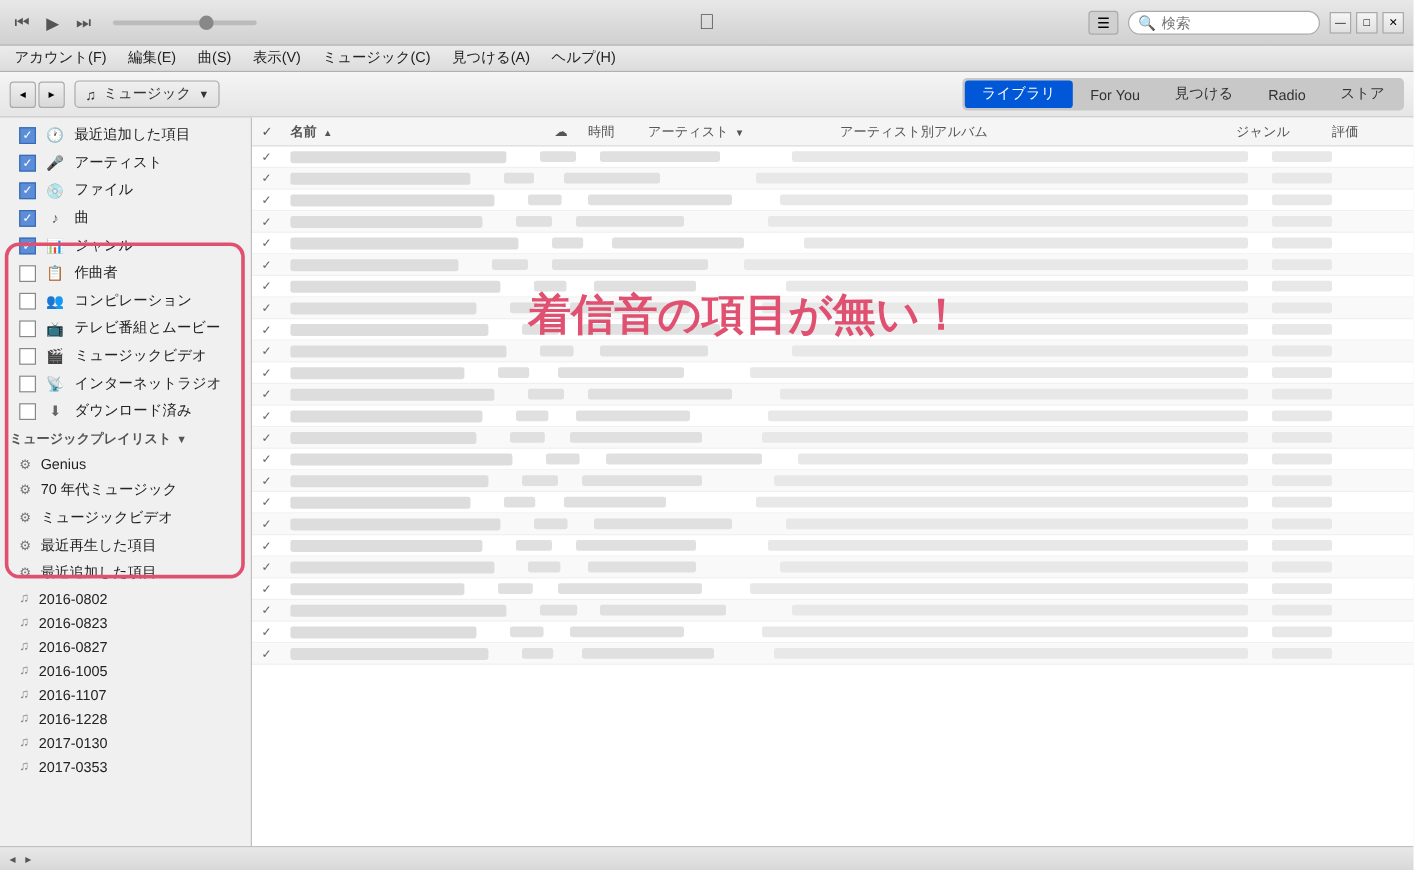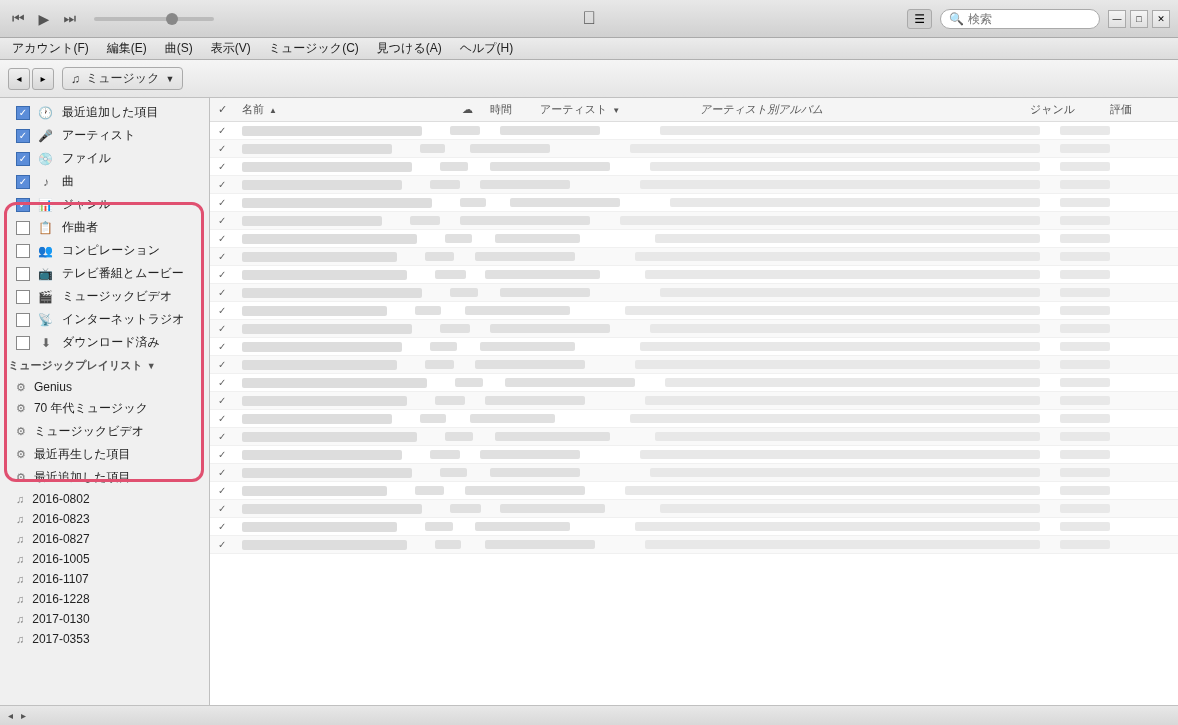--- a/index.html
+++ b/index.html
@@ -292,26 +292,26 @@
       align-items: center;
       background: #f5f5f5;
       border-bottom: 1px solid #ddd;
       padding: 0 8px;
       height: 24px;
       font-size: 11px;
       color: #555;
       gap: 0;
     }
     .col-check { width: 24px; flex-shrink: 0; }
-    .col-name { width: 220px; flex-shrink: 0; font-weight: normal; }
+    .col-name { width: 220px; flex-shrink: 0; font-weight: bold; }
     .col-cloud { width: 28px; flex-shrink: 0; }
     .col-time { width: 50px; flex-shrink: 0; }
     .col-artist { width: 160px; flex-shrink: 0; }
     .col-sort-arrow { font-size: 8px; margin-left: 2px; }
-    .col-album { flex: 1; font-style: italic; }
+    .col-album { flex: 1; }
     .col-genre { width: 80px; flex-shrink: 0; }
     .col-rating { width: 60px; flex-shrink: 0; }
 
     .content-list {
       overflow-y: auto;
       flex: 1;
     }
     .list-row {
       display: flex;
       align-items: center;
@@ -402,20 +402,27 @@
 <div class="toolbar">
   <div class="nav-btns">
     <button class="nav-btn">◂</button>
     <button class="nav-btn">▸</button>
   </div>
   <div class="location-box">
     <span>♫</span>
     <span>ミュージック</span>
     <span style="font-size:9px;">▼</span>
   </div>
+  <div class="tab-group">
+    <button class="tab-btn active">ライブラリ</button>
+    <button class="tab-btn">For You</button>
+    <button class="tab-btn">見つける</button>
+    <button class="tab-btn">Radio</button>
+    <button class="tab-btn">ストア</button>
+  </div>
 </div>
 
 <div class="main-layout">
 
   <div class="sidebar" style="position:relative;">
 
     <div class="sidebar-highlight-outline"></div>
 
     <div class="sidebar-item" style="padding-top:6px;">
       <div class="sidebar-checkbox checked"></div>
@@ -527,20 +534,21 @@
       <span class="sidebar-label">2017-0130</span>
     </div>
     <div class="sidebar-item">
       <span style="font-size:11px;color:#888;">♫</span>
       <span class="sidebar-label">2017-0353</span>
     </div>
   </div>
 
   <div class="content-area" style="position:relative;">
 
+    <div class="annotation-text">着信音の項目が無い！</div>
 
     <div class="content-header">
       <div class="col-check">✓</div>
       <div class="col-name">
         <span>名前</span>
         <span class="col-sort-arrow">▲</span>
       </div>
       <div class="col-cloud">☁</div>
       <div class="col-time">時間</div>
       <div class="col-artist">

